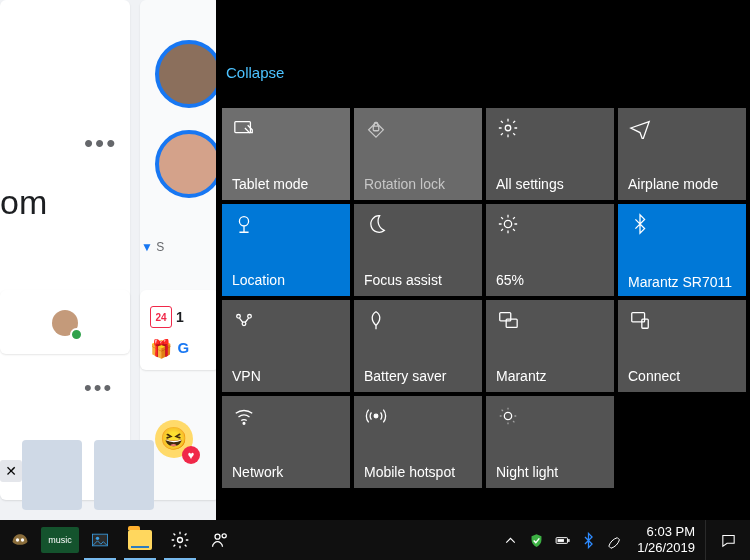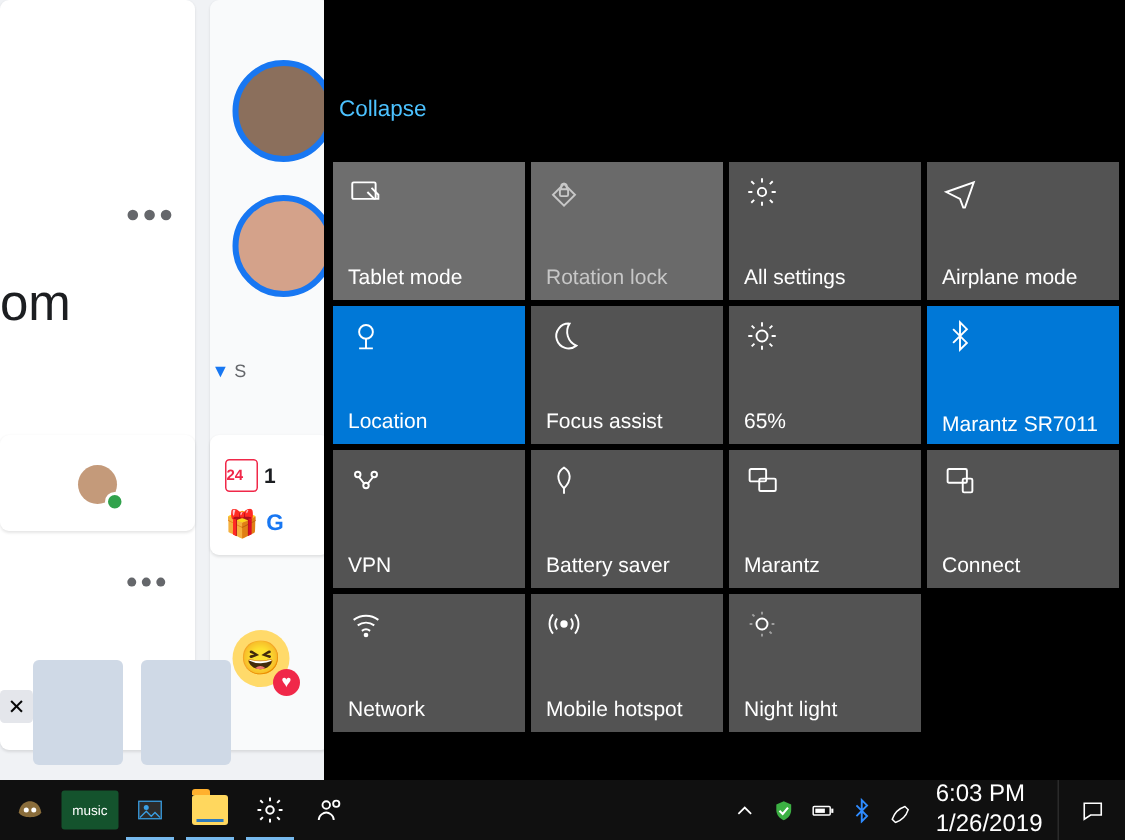--- a/index.html
+++ b/index.html
@@ -6,21 +6,21 @@
   .stage{position:relative;width:750px;height:560px;background:#f0f2f5}
   
   .bg-card{position:absolute;background:#fff;border-radius:6px;box-shadow:0 1px 2px rgba(0,0,0,.1)}
   .dots{color:#65676b;font-size:26px;letter-spacing:2px;position:absolute}
   .story-ring{position:absolute;width:60px;height:60px;border-radius:50%;border:4px solid #1877f2;background:#ddd center/cover no-repeat}
   .om{position:absolute;left:0;top:183px;font-size:34px;color:#1c1e21}
   .chev{position:absolute;left:141px;top:240px;color:#1877f2;font-size:12px}
   .avatar-sm{position:absolute;width:26px;height:26px;border-radius:50%;background:#c49a7a}
   .online-dot{position:absolute;width:9px;height:9px;border:2px solid #fff;border-radius:50%;background:#31a24c}
   .cal{position:absolute;display:flex;align-items:center;gap:4px;font-size:14px;color:#1c1e21}
-  .cal .box{width:20px;height:20px;border:1.5px solid #f02849;border-radius:3px;display:flex;align-items:center;font-size:10px;color:#f02849;font-weight:bold}
+  .cal .box{width:20px;height:20px;border:1.5px solid #f02849;border-radius:3px;display:flex;align-items:center;justify-content:center;font-size:10px;color:#f02849;font-weight:bold}
   .gift{position:absolute;font-size:18px}
   .react{position:absolute;width:38px;height:38px;border-radius:50%;background:#ffda6a;display:flex;align-items:center;justify-content:center;font-size:22px}
   .heart{position:absolute;width:18px;height:18px;border-radius:50%;background:#f02849;display:flex;align-items:center;justify-content:center;color:#fff;font-size:11px}
   .thumbs{position:absolute;display:flex;gap:12px}
   .thumbs div{width:60px;height:70px;background:#cfd9e6;border-radius:4px}
   .closebtn{position:absolute;left:0;top:460px;width:22px;height:22px;border-radius:3px;background:#e4e6eb;color:#050505;display:flex;align-items:center;justify-content:center;font-size:14px}
 
   
   .panel{position:absolute;left:216px;top:0;width:534px;height:520px;background:#000000;color:#fff}
   .collapse{position:absolute;left:10px;top:64px;color:#4cc2ff;font-size:15px}
@@ -40,21 +40,21 @@
   .taskbar .app{width:40px;height:40px;display:flex;align-items:center;justify-content:center;position:relative}
   .taskbar .app svg{width:20px;height:20px}
   .taskbar .app.active::after{content:"";position:absolute;bottom:0;left:4px;right:4px;height:2px;background:#76b9ed}
   .music{width:38px;height:26px;background:#14532d;color:#fff;font-size:9px;display:flex;align-items:center;justify-content:center;border-radius:2px}
   .folder{width:24px;height:20px;background:#ffd75e;border-radius:2px;position:relative}
   .folder::before{content:"";position:absolute;top:-4px;left:0;width:12px;height:4px;background:#ffb02e;border-radius:2px 2px 0 0}
   .folder::after{content:"";position:absolute;bottom:2px;left:3px;right:3px;height:2px;background:#2e7bbf}
   .tray{margin-left:auto;display:flex;align-items:center;height:40px}
   .tray .it{width:26px;height:40px;display:flex;align-items:center;justify-content:center}
   .tray svg{width:17px;height:17px}
-  .clock{padding:0 10px;font-size:16px;line-height:1.25}
+  .clock{padding:0 10px;text-align:right;font-size:13px;line-height:1.25}
   .notif{width:44px;height:40px;display:flex;align-items:center;justify-content:center;border-left:1px solid #2a2a2a}
 </style>
 </head>
 <body>
 
 <div class="stage">
 
   <div class="bg-card" style="left:0;top:0;width:130px;height:500px"></div>
   <div class="bg-card" style="left:140px;top:0;width:80px;height:500px;background:rgba(255,255,255,.6)"></div>
   <span class="dots" style="left:84px;top:128px">•••</span>

